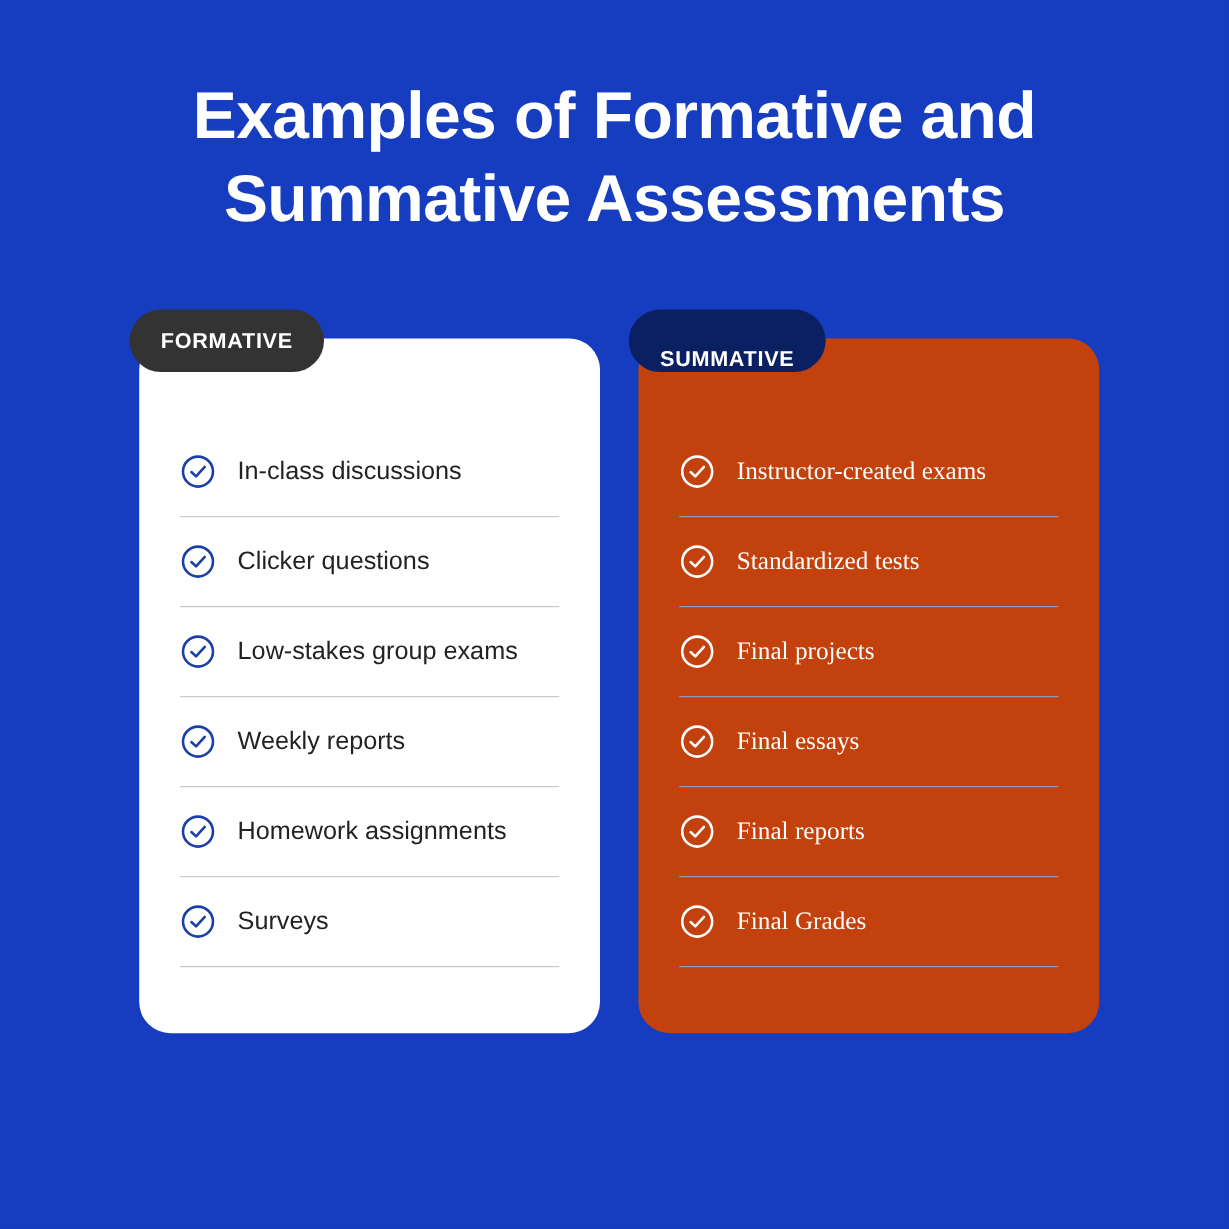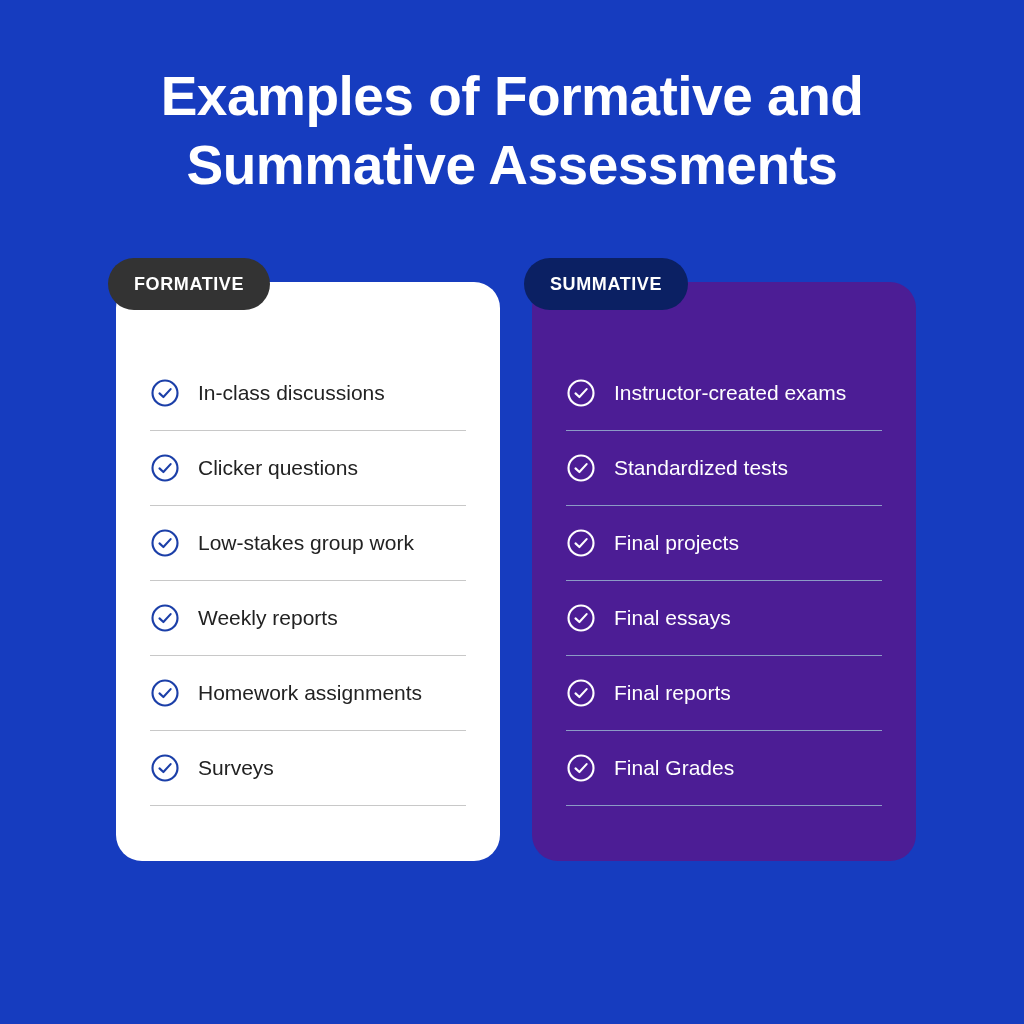--- a/index.html
+++ b/index.html
@@ -65,41 +65,41 @@
     position: absolute;
     top: 24px;
     left: 8px;
     width: 384px;
     height: 579px;
     border-radius: 26px;
     box-sizing: border-box;
     padding: 74px 34px 0 34px;
   }
   .card.light { background: #FFFFFF; text-align: right; }
-  .card.dark  { background: #4c1d95; }
+  .card.dark  { background: #c2410c; font-family: Liberation Serif, serif; }
 
   
   .pill {
     position: absolute;
     top: 0;
     left: 0;
     height: 52px;
     display: flex;
     align-items: center;
     padding: 0 26px;
     border-radius: 26px;
     color: #FFFFFF;
     font-size: 18px;
     font-weight: bold;
     letter-spacing: 0.6px;
     z-index: 3;
     white-space: nowrap;
   }
   .pill.charcoal { background: #333333; }
-  .pill.navy     { background: #0B2063; }
+  .pill.navy     { background: #0B2063; align-items: flex-end; }
 
   
   .list {
     list-style: none;
     margin: 0;
     padding: 0;
   }
   .list-item {
     display: flex;
     align-items: center;
@@ -160,21 +160,21 @@
                 <path d="M7.6 12.3 L10.7 15.2 L16.5 8.9" stroke="#1B3FA8" stroke-width="1.7" stroke-linecap="round" stroke-linejoin="round"></path>
               </svg>
               <span class="label">Clicker questions</span>
             </li>
             <hr class="divider">
             <li class="list-item">
               <svg class="check-icon" viewBox="0 0 24 24" fill="none">
                 <circle cx="12" cy="12" r="10" stroke="#1B3FA8" stroke-width="1.7"></circle>
                 <path d="M7.6 12.3 L10.7 15.2 L16.5 8.9" stroke="#1B3FA8" stroke-width="1.7" stroke-linecap="round" stroke-linejoin="round"></path>
               </svg>
-              <span class="label">Low-stakes group work</span>
+              <span class="label">Low-stakes group exams</span>
             </li>
             <hr class="divider">
             <li class="list-item">
               <svg class="check-icon" viewBox="0 0 24 24" fill="none">
                 <circle cx="12" cy="12" r="10" stroke="#1B3FA8" stroke-width="1.7"></circle>
                 <path d="M7.6 12.3 L10.7 15.2 L16.5 8.9" stroke="#1B3FA8" stroke-width="1.7" stroke-linecap="round" stroke-linejoin="round"></path>
               </svg>
               <span class="label">Weekly reports</span>
             </li>
             <hr class="divider">

